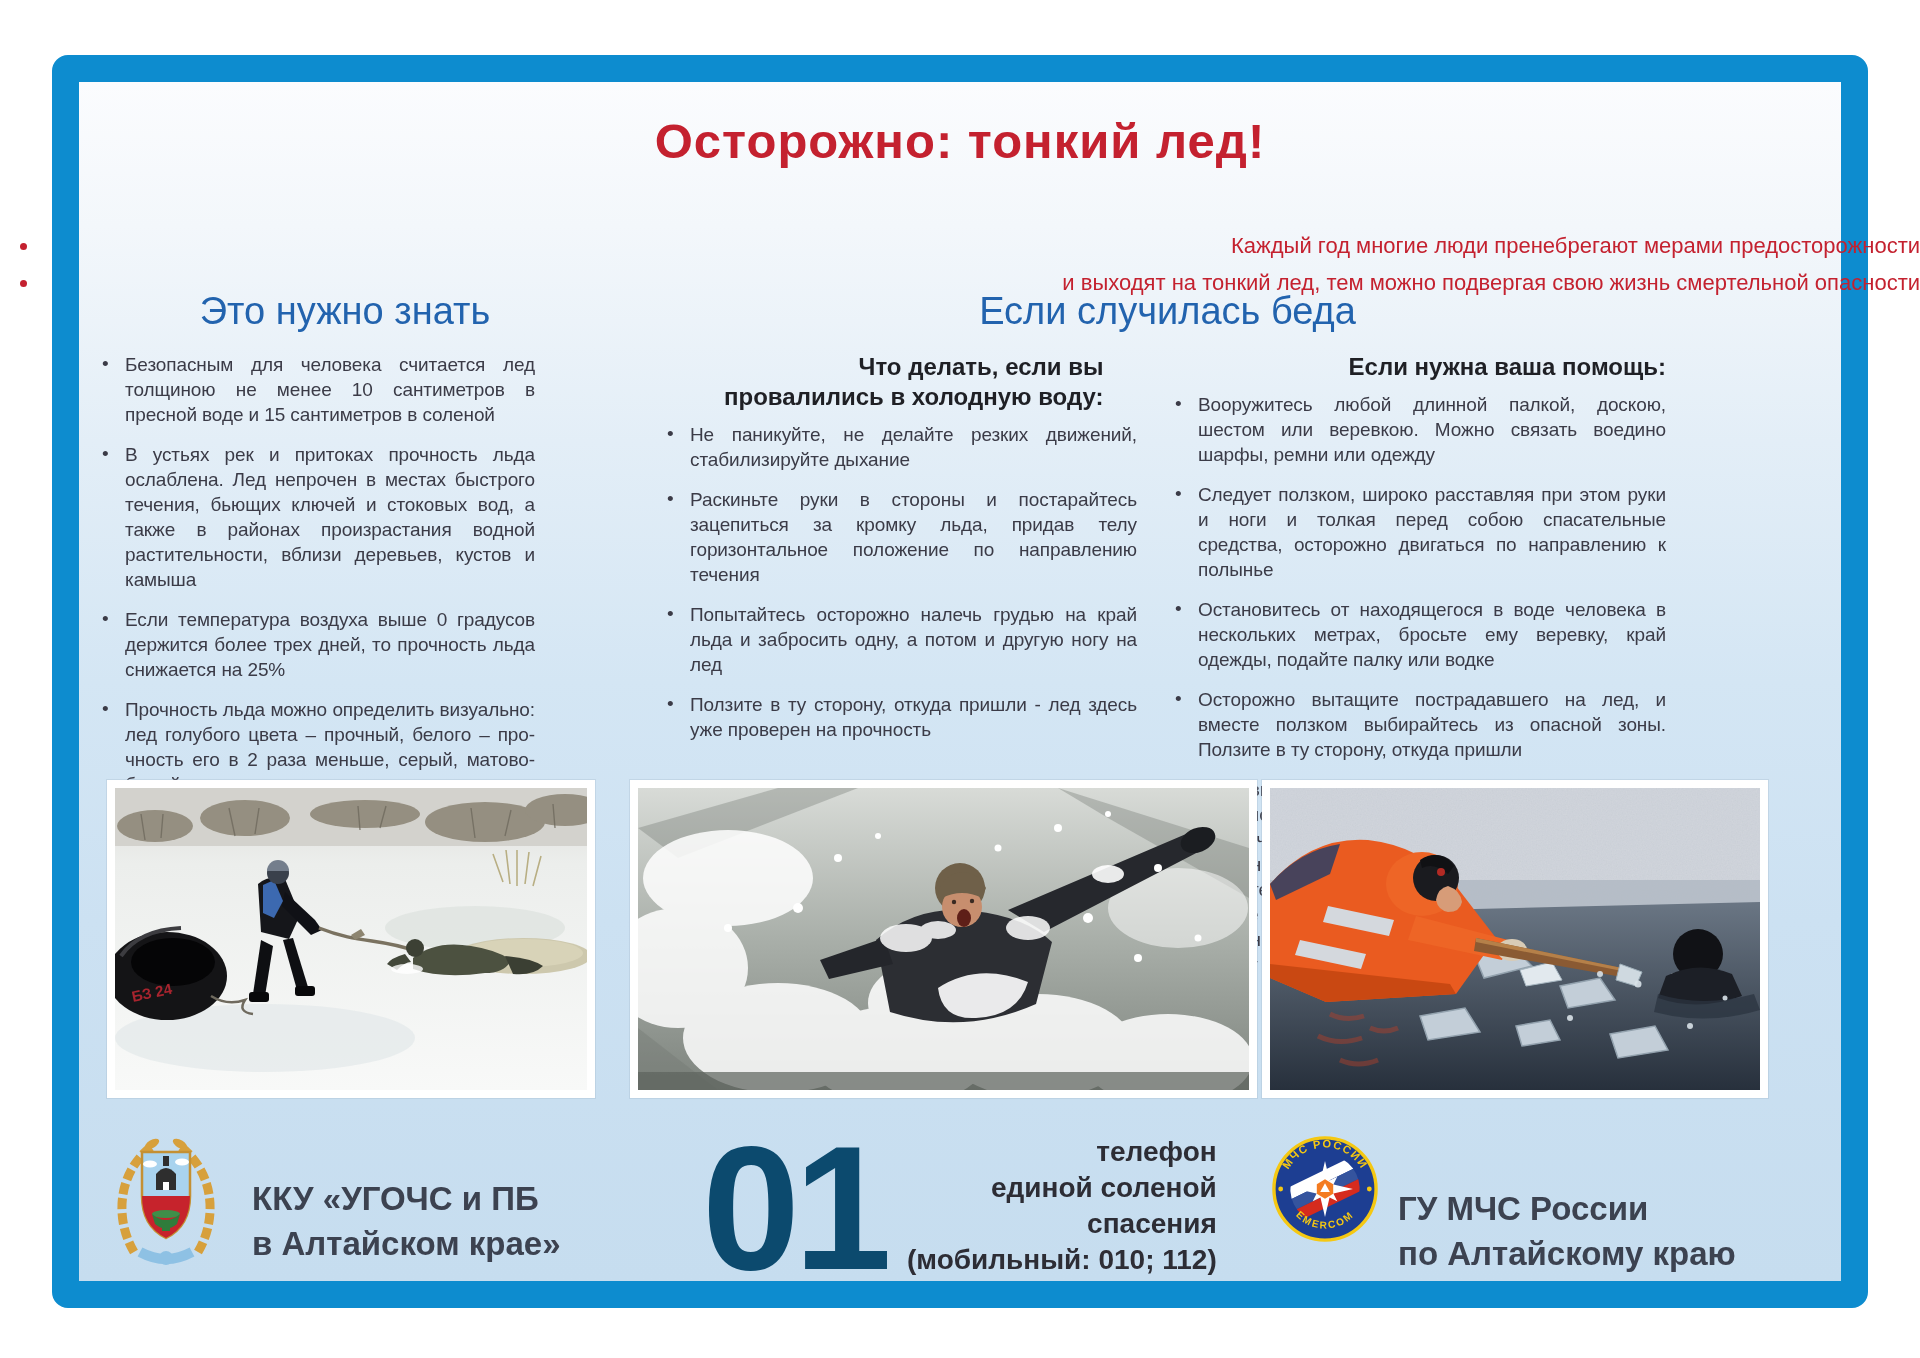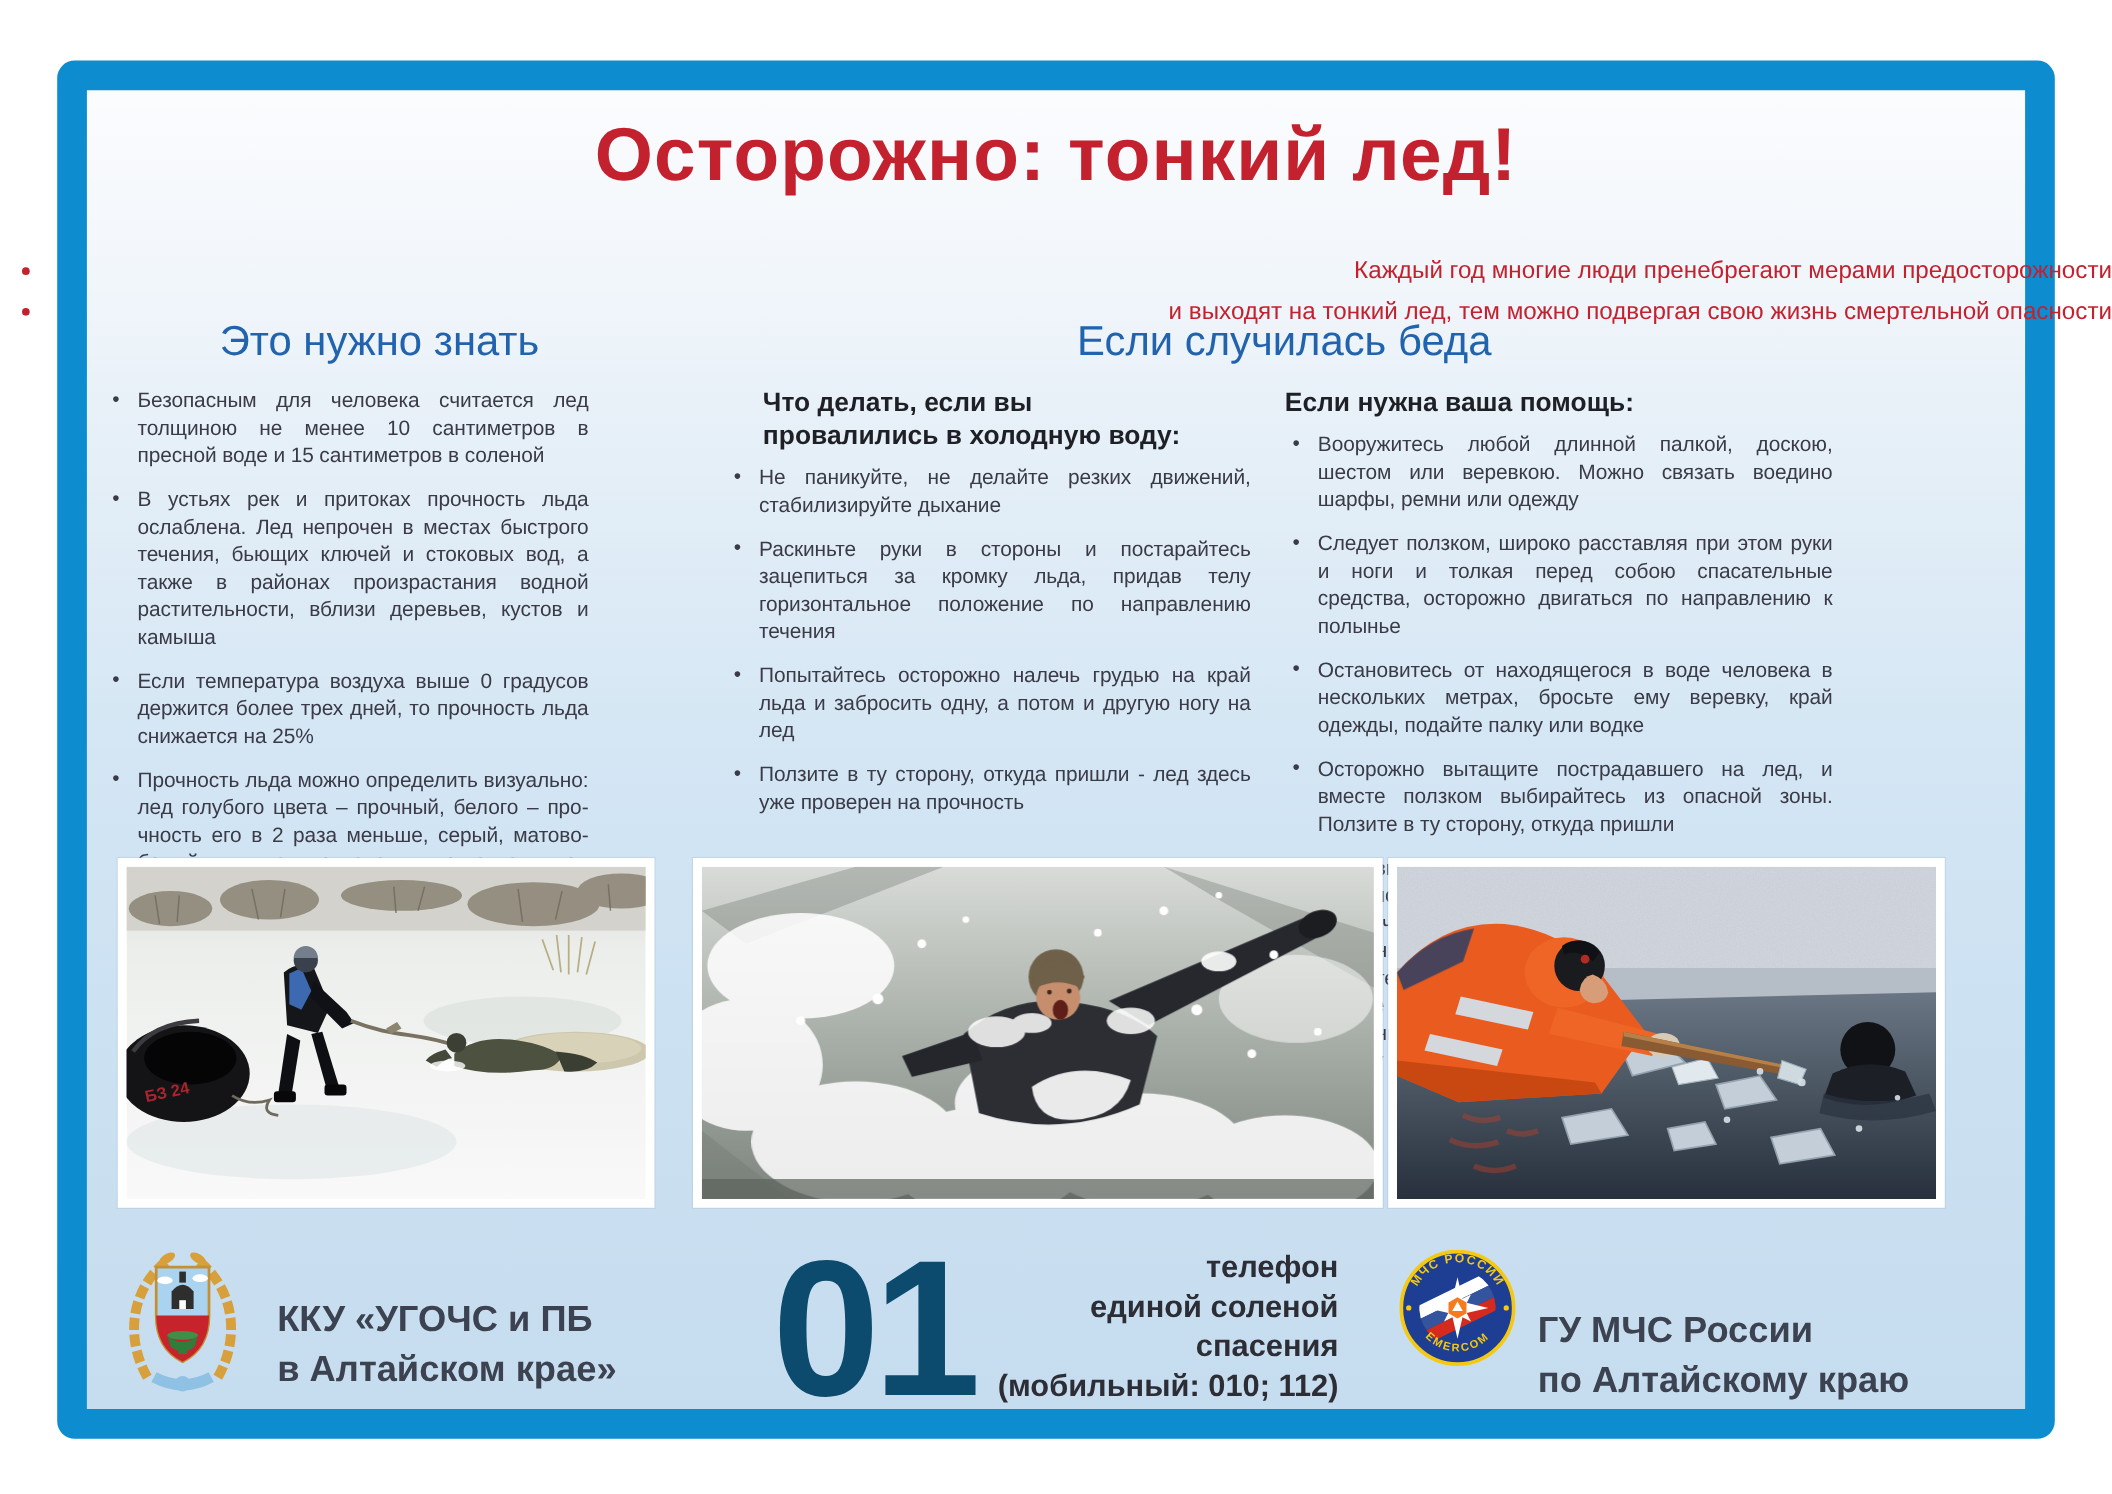--- a/index.html
+++ b/index.html
@@ -2,31 +2,31 @@
 <html><head>
 <meta charset="utf-8">
 <style>
   html,body{margin:0;padding:0;background:#ffffff;}
   .page{position:relative;width:1920px;height:1358px;background:#ffffff;
         font-family:"Liberation Sans",sans-serif;overflow:hidden;}
   .frame{position:absolute;left:52px;top:55px;width:1816px;height:1253px;box-sizing:border-box;
          border:27px solid #0d8ccf;border-radius:16px;
          background:linear-gradient(180deg,#fbfcfe 0%,#f3f7fb 12%,#e3eef7 30%,#d4e6f4 50%,#cce1f2 70%,#c6ddef 100%);}
   .title{position:absolute;left:0;right:0;top:105px;text-align:center;
-         font-size:68px;line-height:72px;font-weight:bold;color:#c4212f;letter-spacing:1px;}
+         font-size:49px;line-height:72px;font-weight:bold;color:#c4212f;letter-spacing:1px;}
   .subtitle{position:absolute;left:0;right:0;top:205px;text-align:right;
             font-size:22px;line-height:37px;font-weight:normal;color:#c4212f;}
   .col-header{position:absolute;top:290px;font-size:38px;font-weight:normal;color:#2263ae;text-align:center;}
   .col-header.know{left:95px;width:500px;}
   .col-header.trouble{left:675px;width:985px;}
   .column{position:absolute;top:352px;}
   .column.know{left:95px;width:440px;}
   .column.self{left:660px;width:477px;}
   .column.help{left:1168px;width:498px;}
-  .col-subheader{font-weight:bold;color:#1f2025;font-size:24px;line-height:30px;text-align:left;margin:0 auto 10px auto;}
+  .col-subheader{font-weight:bold;color:#1f2025;font-size:24px;line-height:30px;text-align:right;margin:0 auto 10px auto;}
   .col-subheader.self{width:410px;}
   ul.bullets{list-style:none;margin:0;padding:0;}
   ul.bullets li{position:relative;padding-left:30px;margin-bottom:15px;text-align:justify;
                 font-size:19px;line-height:25px;color:#3b3b47;letter-spacing:-0.1px;}
   ul.bullets li::before{content:"\2022";position:absolute;left:7px;top:-1px;color:#3b3b47;}
   .photo{position:absolute;top:780px;height:318px;background:#ffffff;padding:8px;box-sizing:border-box;
          box-shadow:0 0 0 1px rgba(150,170,190,.25);}
   .photo svg{display:block;width:100%;height:100%;}
   .photo.p1{left:107px;width:488px;}
   .photo.p2{left:630px;width:627px;}

